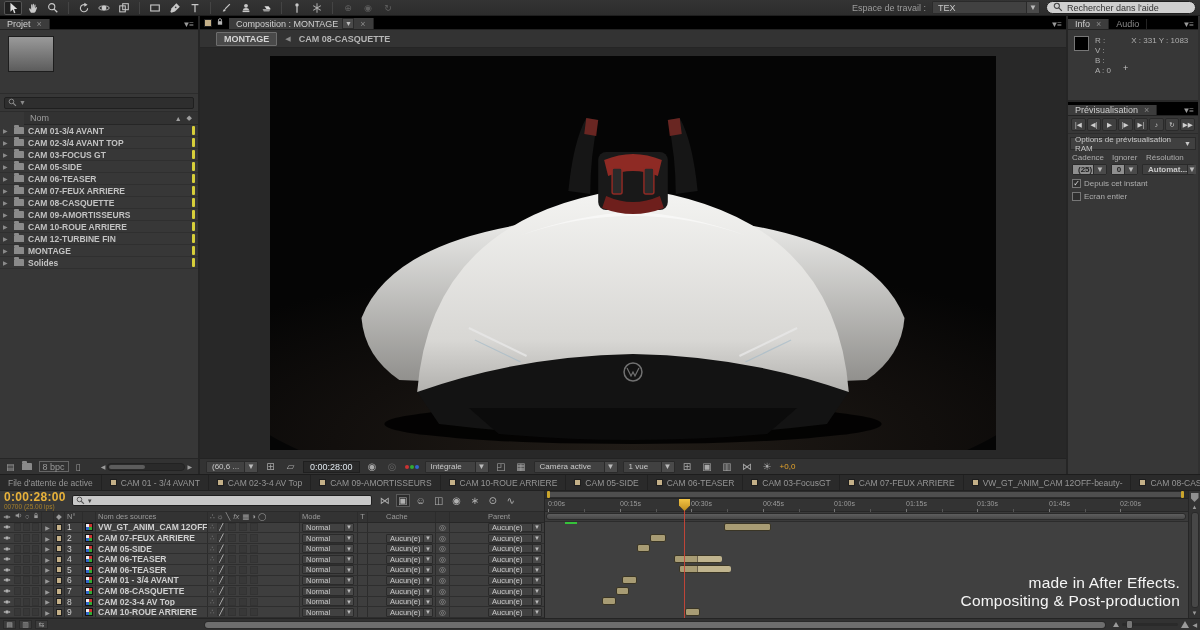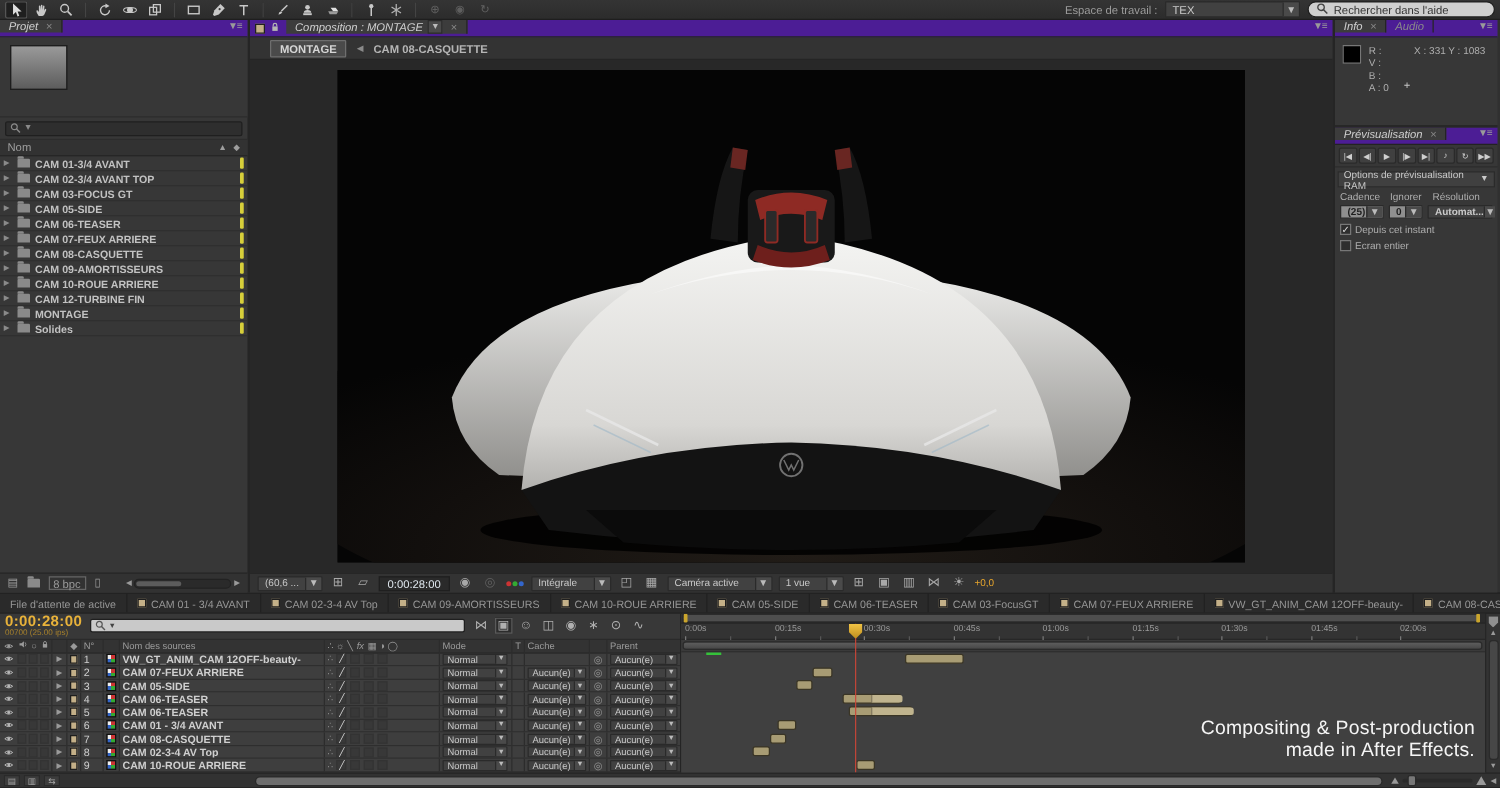--- a/index.html
+++ b/index.html
@@ -16,37 +16,37 @@
   .tool-sep{width:1px;height:12px;background:#1f1f1f;border-right:1px solid #444;margin:0 4px;}
   .menubar-right{margin-left:auto;display:flex;align-items:center;gap:6px;}
   .ws-label{color:#9c9c9c;}
   .dd{display:flex;align-items:center;background:#414141;border:1px solid #2a2a2a;height:13px;color:#c9c9c9;padding-left:5px;border-radius:1px;}
   .dd .arr{margin-left:auto;width:13px;height:100%;display:flex;align-items:center;justify-content:center;background:#4a4a4a;border-left:1px solid #2a2a2a;color:#bbb;font-size:8px;}
   .dd-ws{width:108px;}
   .help-search{width:150px;height:13px;background:#cfcfcf;border:1px solid #1f1f1f;border-radius:7px;display:flex;align-items:center;gap:4px;padding:0 6px;color:#333;}
   .help-search span{white-space:nowrap;}
 
   
-  .tabbar{height:14px;background:#4c1d95;border-bottom:1px solid #232323;display:flex;align-items:flex-start;font-style:italic;}
+  .tabbar{height:14px;background:#000000;border-bottom:1px solid #232323;display:flex;align-items:flex-end;}
   .ptab{display:flex;align-items:center;gap:4px;padding:0 7px;background:#3c3c3c;color:#cfcfcf;border-right:1px solid #242424;}
   .ptab .x{color:#8a8a8a;margin-left:2px;}
   .ptab.dim{background:transparent;color:#8a8a8a;}
   .panel-menu{margin-left:auto;display:flex;align-items:center;padding:0 5px;color:#9a9a9a;font-size:8px;letter-spacing:-1px;}
   .chip{width:8px;height:8px;background:#c4b088;border:1px solid #202020;display:inline-block;}
   .tab-dd{display:flex;align-items:center;gap:4px;}
   .tab-dd .dda{background:#4a4a4a;border:1px solid #2a2a2a;width:12px;height:11px;display:flex;align-items:center;justify-content:center;font-size:7px;color:#bbb;}
 
   
   .main{display:flex;height:458px;}
   .project-panel{width:200px;background:#373737;border-right:2px solid #252525;display:flex;flex-direction:column;}
   .thumb-area{height:64px;position:relative;background:#373737;border-bottom:1px solid #2c2c2c;}
   .thumb{position:absolute;left:8px;top:6px;width:46px;height:36px;background:linear-gradient(#9a9a9a,#5c5c5c);border:1px solid #1d1d1d;}
   .proj-search{height:18px;display:flex;align-items:center;padding:0 4px;border-bottom:1px solid #2c2c2c;}
   .search-box{flex:1;height:12px;background:#2e2e2e;border:1px solid #1f1f1f;border-radius:2px;display:flex;align-items:center;padding:0 3px;gap:2px;color:#8a8a8a;}
-  .proj-cols{height:13px;display:flex;align-items:center;background:#323232;border-bottom:1px solid #262626;padding:0 6px;color:#9e9e9e;}
+  .proj-cols{height:13px;display:flex;align-items:center;background:#323232;border-bottom:1px solid #262626;padding:0 6px;color:#9e9e9e;margin-left:24px;}
   .proj-cols .sort{margin-left:auto;display:flex;gap:5px;align-items:center;color:#9e9e9e;font-size:7px;}
   .folders{display:flex;flex-direction:column;}
   .folder-row{height:12px;display:flex;align-items:center;gap:4px;padding:0 3px;border-bottom:1px solid #2f2f2f;color:#c2c2c2;font-weight:bold;font-size:8.5px;}
   .folder-row .tw{color:#8a8a8a;font-size:6px;width:7px;}
   .folder-ico{width:10px;height:7px;background:#8a8a8a;border-radius:1px 1px 0 0;position:relative;}
   .folder-ico::before{content:"";position:absolute;left:0;top:-2px;width:5px;height:2px;background:#8a8a8a;border-radius:1px 1px 0 0;}
   .folder-row .lbl{flex:1;white-space:nowrap;overflow:hidden;}
   .folder-row .tagbar{width:3px;height:9px;border-radius:1px;}
   .proj-fill{flex:1;}
   .proj-footer{height:16px;background:#323232;border-top:1px solid #262626;display:flex;align-items:center;gap:7px;padding:0 6px;color:#9a9a9a;}
@@ -114,23 +114,23 @@
   .tl-cols>span,.tl-row>span{display:flex;align-items:center;height:100%;padding:0 2px;border-right:1px solid #2c2c2c;overflow:hidden;white-space:nowrap;}
   .c-avs{width:42px;gap:2px;}
   .c-exp{width:12px;justify-content:center;}
   .c-chip{width:11px;justify-content:center;}
   .c-num{width:18px;}
   .c-src{width:13px;justify-content:center;}
   .c-name{flex:1;}
   .c-sw{width:92px;gap:3px;justify-content:flex-start;}
   .c-mode{width:58px;}
   .c-t{width:10px;justify-content:center;}
-  .c-matte{width:52px;}
+  .c-matte{width:52px;margin-left:16px;}
   .c-pick{width:14px;justify-content:center;}
-  .c-parent{width:58px;border-right:none!important;}
+  .c-parent{width:58px;border-right:none!important;margin-left:36px;}
   .tl-rows{flex:1;display:flex;flex-direction:column;}
   .tl-row{height:10.6px;display:flex;align-items:center;background:#3e3e3e;border-bottom:1px solid #2e2e2e;color:#cfcfcf;font-size:8.5px;}
   .tl-row .lay-chip{width:7px;height:7px;background:#c4b088;border:1px solid #1e1e1e;}
   .tl-row .exp{color:#9a9a9a;font-size:6px;}
   .src-ico{width:8px;height:8px;border:1px solid #111;background:conic-gradient(#c33 0 25%,#3a3 0 50%,#36c 0 75%,#eee 0);}
   .lay-name{font-weight:bold;}
   .row-dd{height:9px;font-size:7.5px;padding-left:3px;}
   .row-dd .arr{width:9px;font-size:6px;}
   .sw-box{width:8px;height:8px;border:1px solid #333;background:#383838;display:inline-flex;align-items:center;justify-content:center;color:#c5c5c5;font-size:7px;}
   .quality{color:#ddd;}
@@ -1210,22 +1210,22 @@
               <span class="lite" style="left: 22px; width: 25px;"></span>
             </div>
             <div class="clip-bar" style="left: 134px; width: 51px; top: 43.4px; background: rgb(168, 156, 116);">
               <span class="lite" style="left: 17px; width: 34px;"></span>
             </div>
             <div class="clip-bar" style="left: 77px; width: 15px; top: 54px; background: rgb(168, 156, 116);"></div>
             <div class="clip-bar" style="left: 71px; width: 13px; top: 64.6px; background: rgb(168, 156, 116);"></div>
             <div class="clip-bar" style="left: 57px; width: 14px; top: 75.2px; background: rgb(168, 156, 116);"></div>
             <div class="clip-bar" style="left: 140px; width: 15px; top: 85.8px; background: rgb(168, 156, 116);"></div>
             <div class="watermark">
+              <div>made in After Effects.</div>
               <div>Compositing &amp; Post-production</div>
-              <div>made in After Effects.</div>
             </div>
           </div>
         <div class="playhead" id="playhead" style="left: 134px;"></div>
         <div class="playline" id="playline" style="left: 139px;"></div>
       </div>
       <div class="tl-vscroll">
         <span class="shield"></span>
         <span>▲</span>
         <span class="vthumb"></span>
         <span>▼</span>

